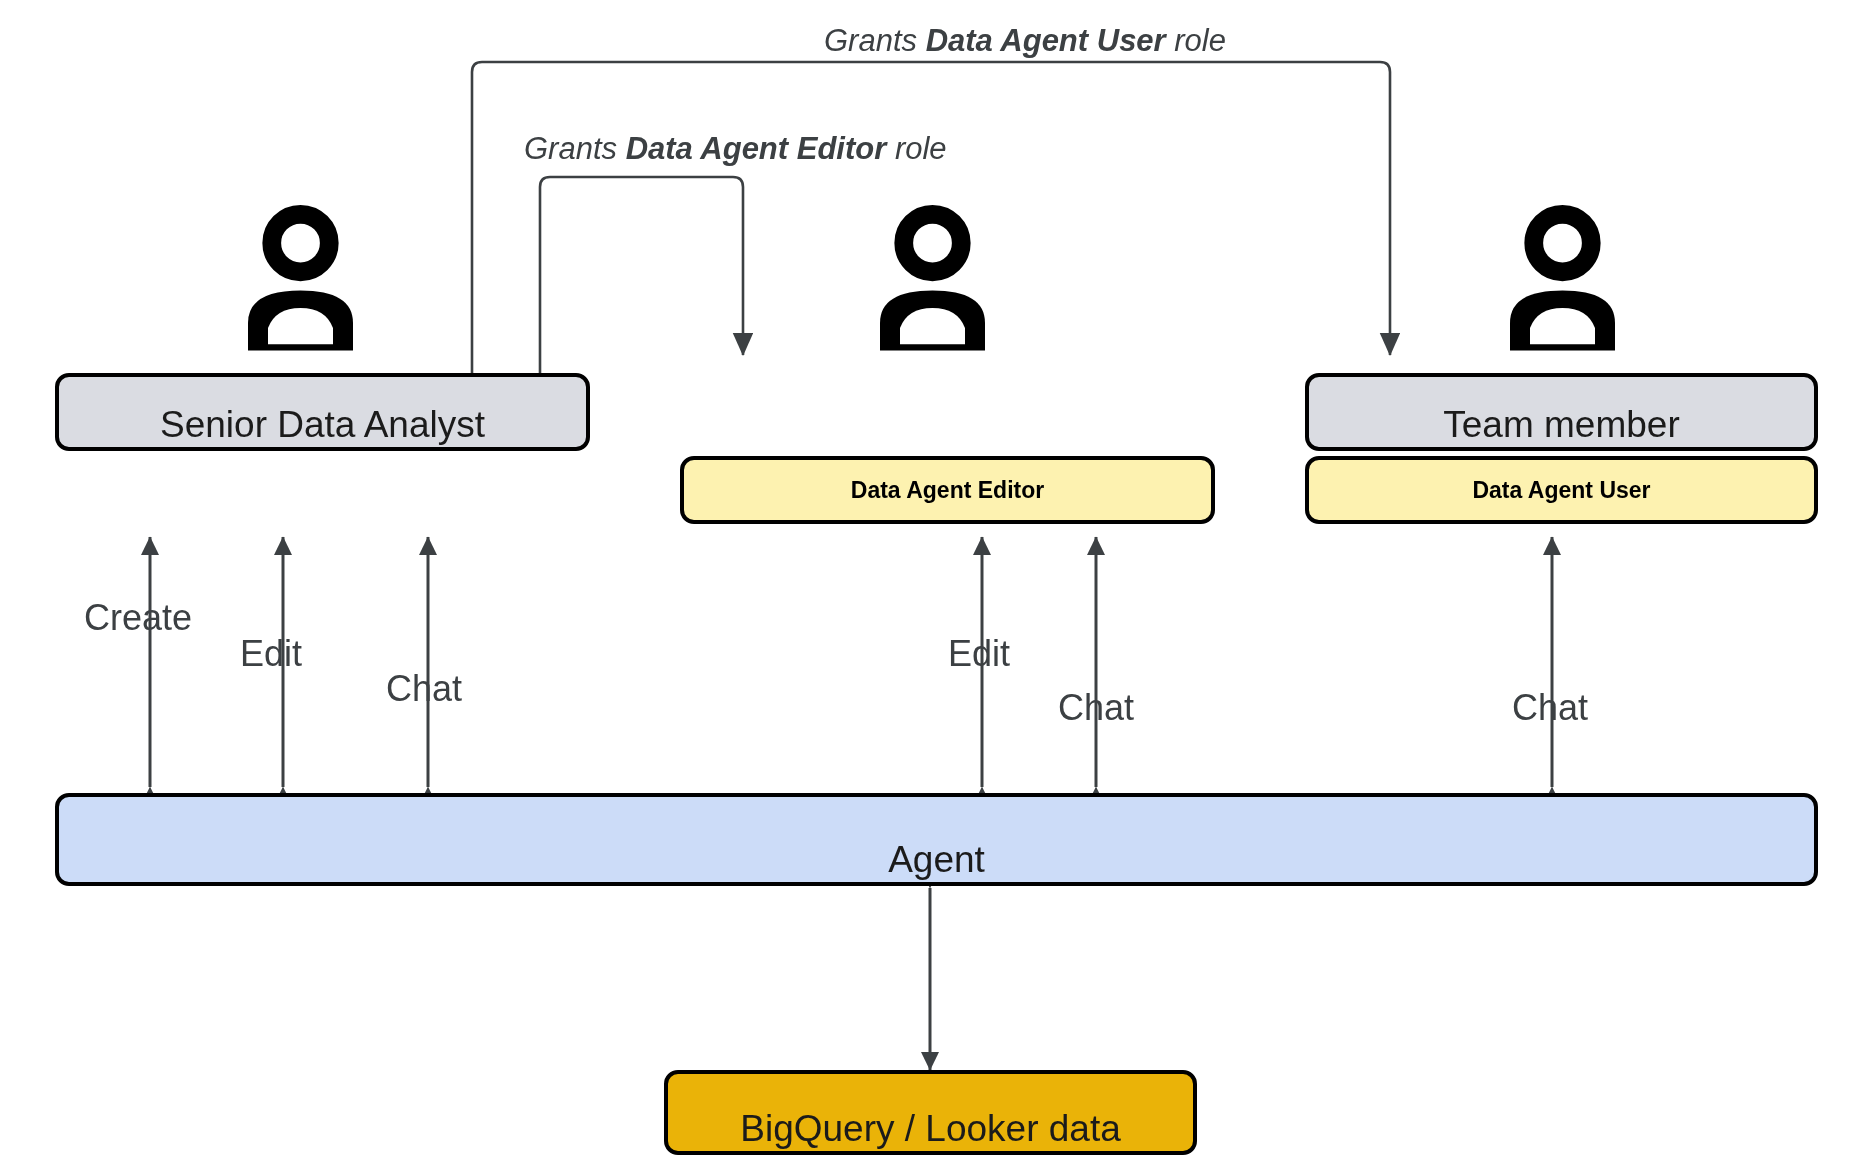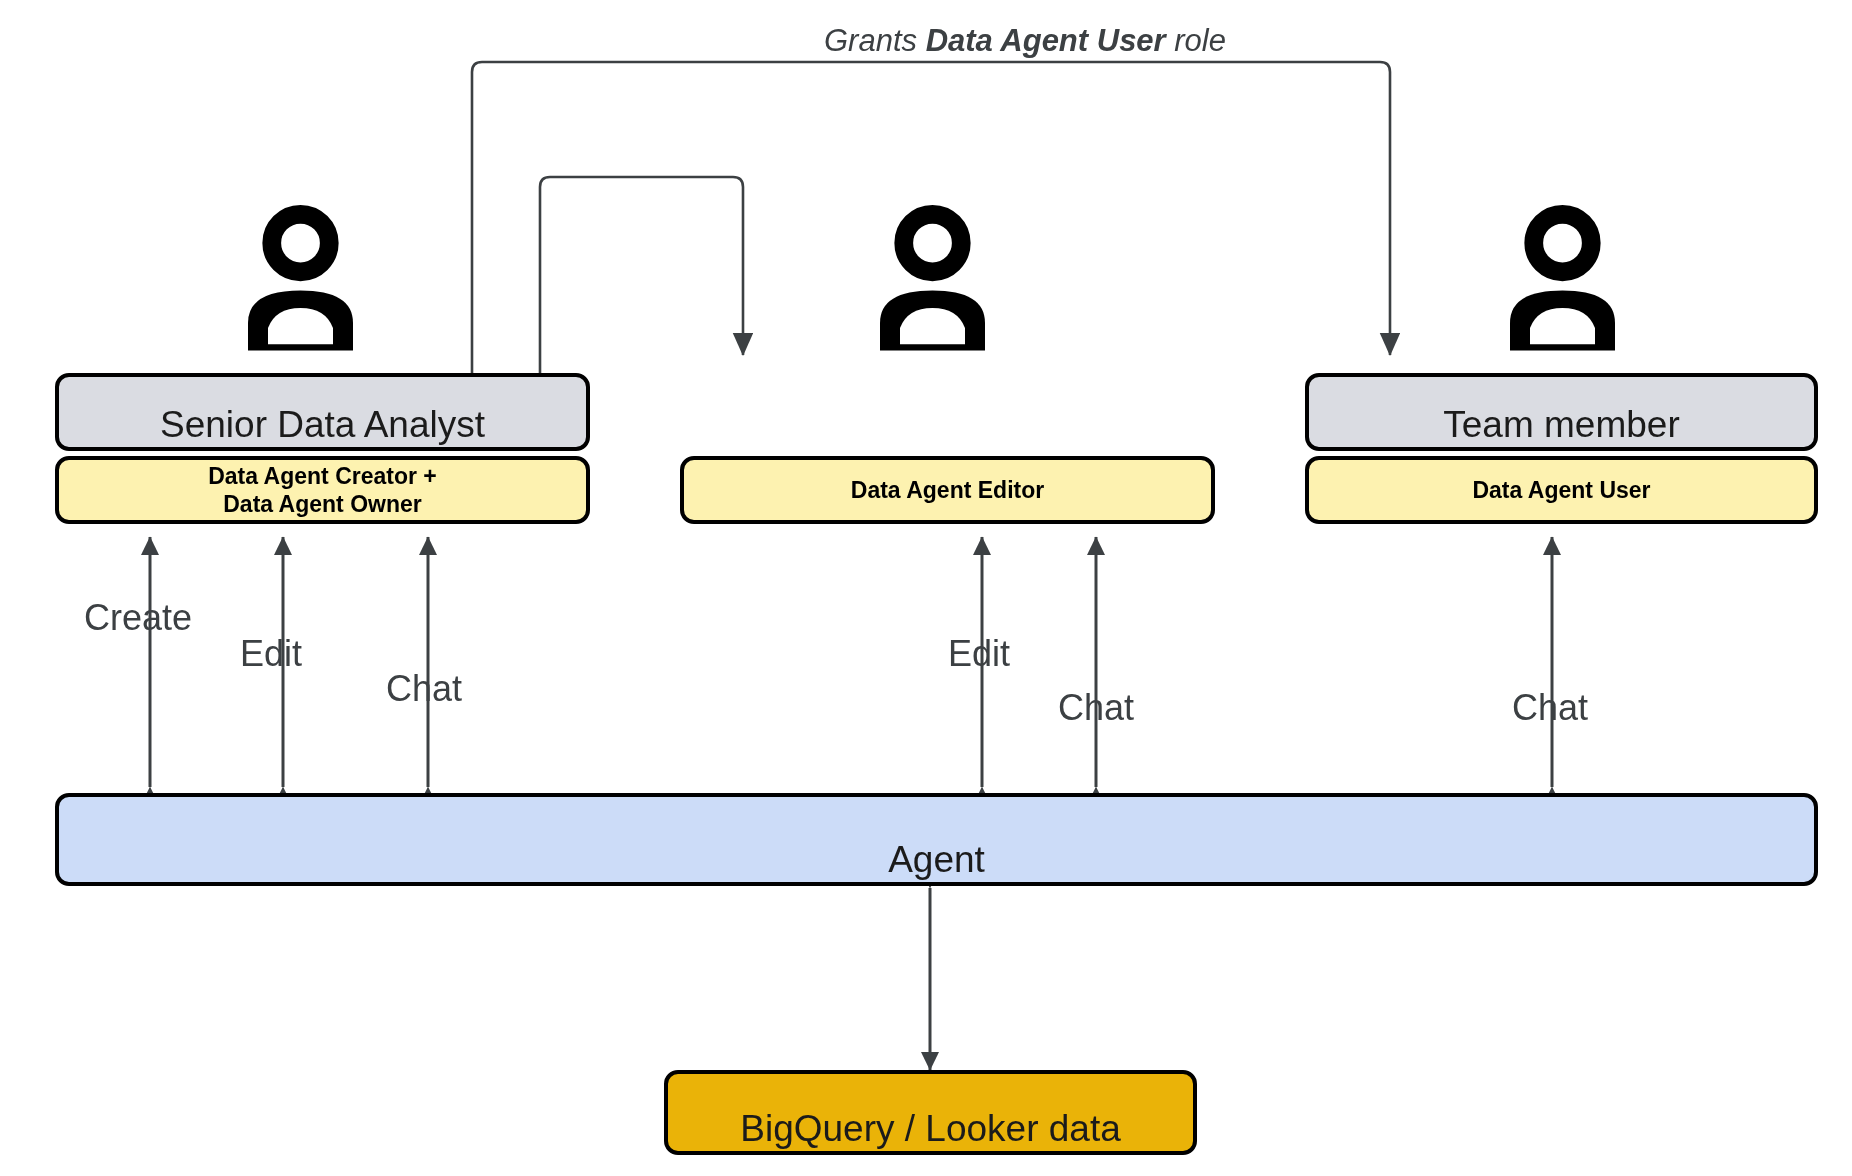--- a/index.html
+++ b/index.html
@@ -136,20 +136,23 @@
 
     <g>
       <line x1="930" y1="888" x2="930" y2="1070" stroke="#3c4043" stroke-width="3" marker-start="url(#arrowThick)" marker-end="url(#arrowThick)"></line>
     </g>
   </svg>
 
   <div class="grant-label" style="left:824px; top:25px;">
     <span>Grants </span><b>Data Agent User</b><span> role</span>
   </div>
 
+  <div class="grant-label" style="left:524px; top:133px;">
+    <span>Grants </span><b>Data Agent Editor</b><span> role</span>
+  </div>
 
   <svg class="person-icon" style="left:238px; top:203px;" width="125" height="150" viewBox="0 0 100 120">
     <circle cx="50" cy="32" r="23" fill="none" stroke="#000" stroke-width="15"></circle>
     <path d="M8 118 L8 96 Q8 70 50 70 Q92 70 92 96 L92 118 Z" fill="#000"></path>
     <path d="M24 113 L24 100 Q30 84 50 84 Q70 84 76 100 L76 113 Z" fill="#fff"></path>
   </svg>
 
   <svg class="person-icon" style="left:870px; top:203px;" width="125" height="150" viewBox="0 0 100 120">
     <circle cx="50" cy="32" r="23" fill="none" stroke="#000" stroke-width="15"></circle>
     <path d="M8 118 L8 96 Q8 70 50 70 Q92 70 92 96 L92 118 Z" fill="#000"></path>
@@ -158,26 +161,20 @@
 
   <svg class="person-icon" style="left:1500px; top:203px;" width="125" height="150" viewBox="0 0 100 120">
     <circle cx="50" cy="32" r="23" fill="none" stroke="#000" stroke-width="15"></circle>
     <path d="M8 118 L8 96 Q8 70 50 70 Q92 70 92 96 L92 118 Z" fill="#000"></path>
     <path d="M24 113 L24 100 Q30 84 50 84 Q70 84 76 100 L76 113 Z" fill="#fff"></path>
   </svg>
 
   <div class="node persona-node" style="left:55px; top:373px; width:535px; height:78px;">
     <span>Senior Data Analyst</span>
   </div>
-  <div class="role-node" style="left:55px; top:456px; width:535px; height:68px;">
-    <span>
-      <span>Data Agent Creator +</span><br>
-      <span>Data Agent Owner</span>
-    </span>
-  </div>
 
   <div class="role-node" style="left:680px; top:456px; width:535px; height:68px;">
     <span>Data Agent Editor</span>
   </div>
 
   <div class="node persona-node" style="left:1305px; top:373px; width:513px; height:78px;">
     <span>Team member</span>
   </div>
   <div class="role-node" style="left:1305px; top:456px; width:513px; height:68px;">
     <span>Data Agent User</span>

